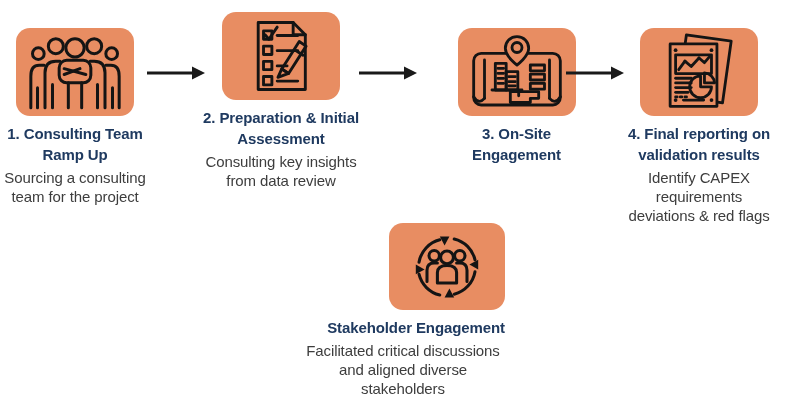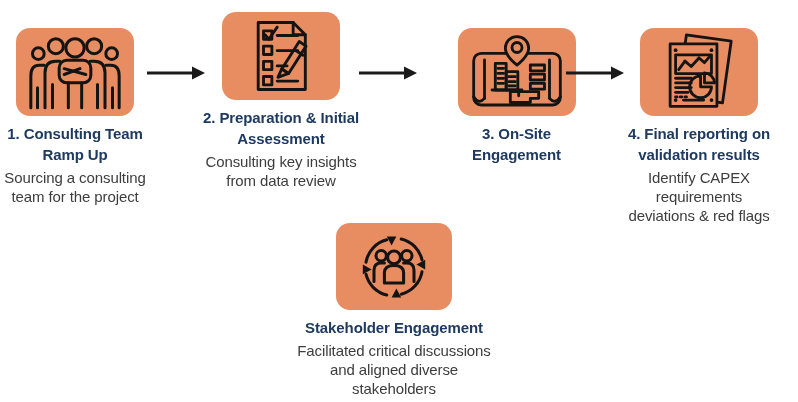--- a/index.html
+++ b/index.html
@@ -22,21 +22,21 @@
   }
   .desc{
     margin-top:3px;font-size:15px;line-height:19px;color:#3D3D3D;
     white-space:pre-line;letter-spacing:-0.1px;
   }
   .flow-arrow{position:absolute;}
   .s1{left:0px;top:28px;width:150px;}
   .s2{left:199px;top:12px;width:164px;}
   .s3{left:438px;top:28px;width:157px;}
   .s4{left:604px;top:28px;width:190px;}
-  .s5{left:292px;top:223px;width:204px;}
+  .s5{left:301px;top:223px;width:204px;align-items:flex-end;}
   .a1{left:147px;top:65px;}
   .a2{left:359px;top:65px;}
   .a3{left:566px;top:65px;}
   svg{display:block;}
 </style>
 </head>
 <body>
 
 <div class="canvas">
 

